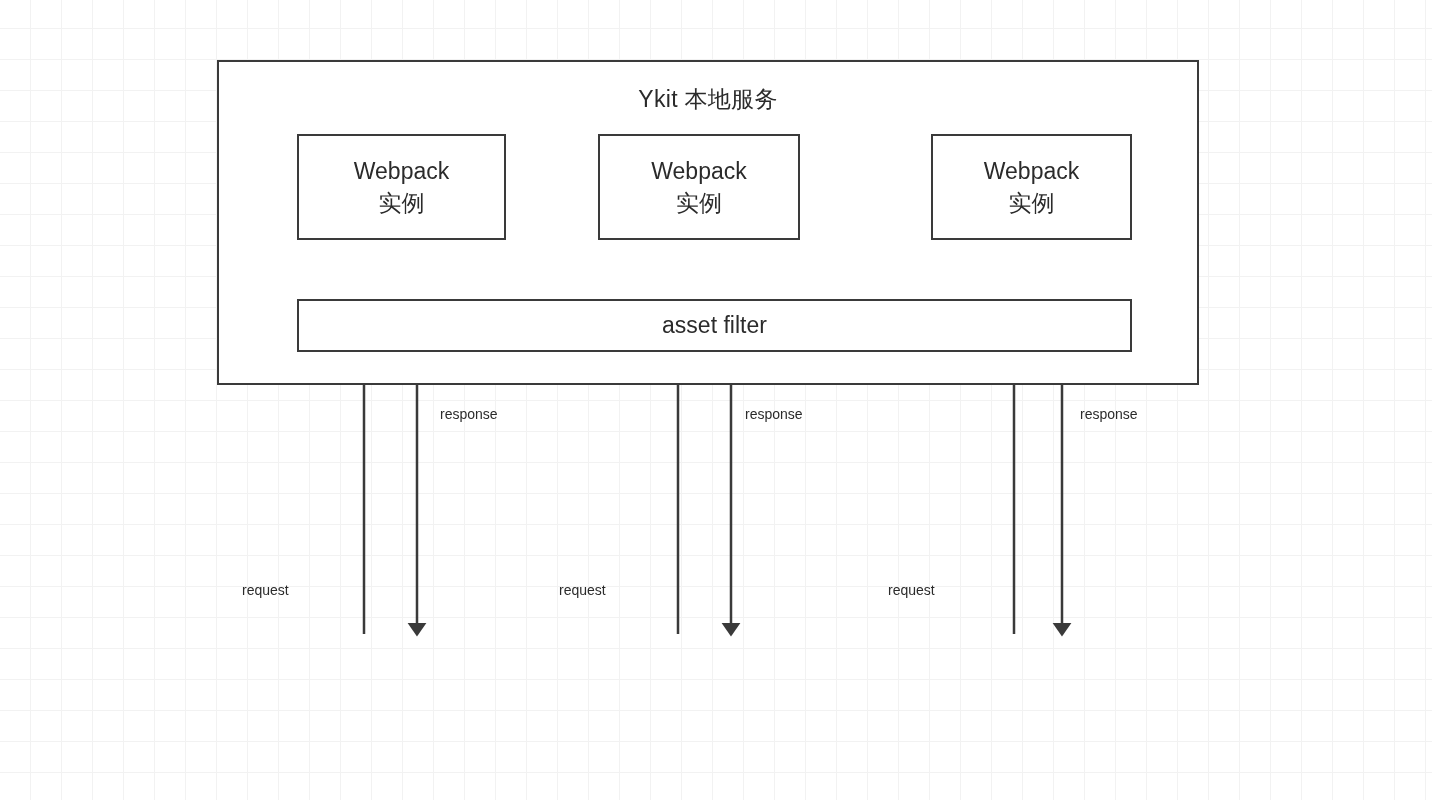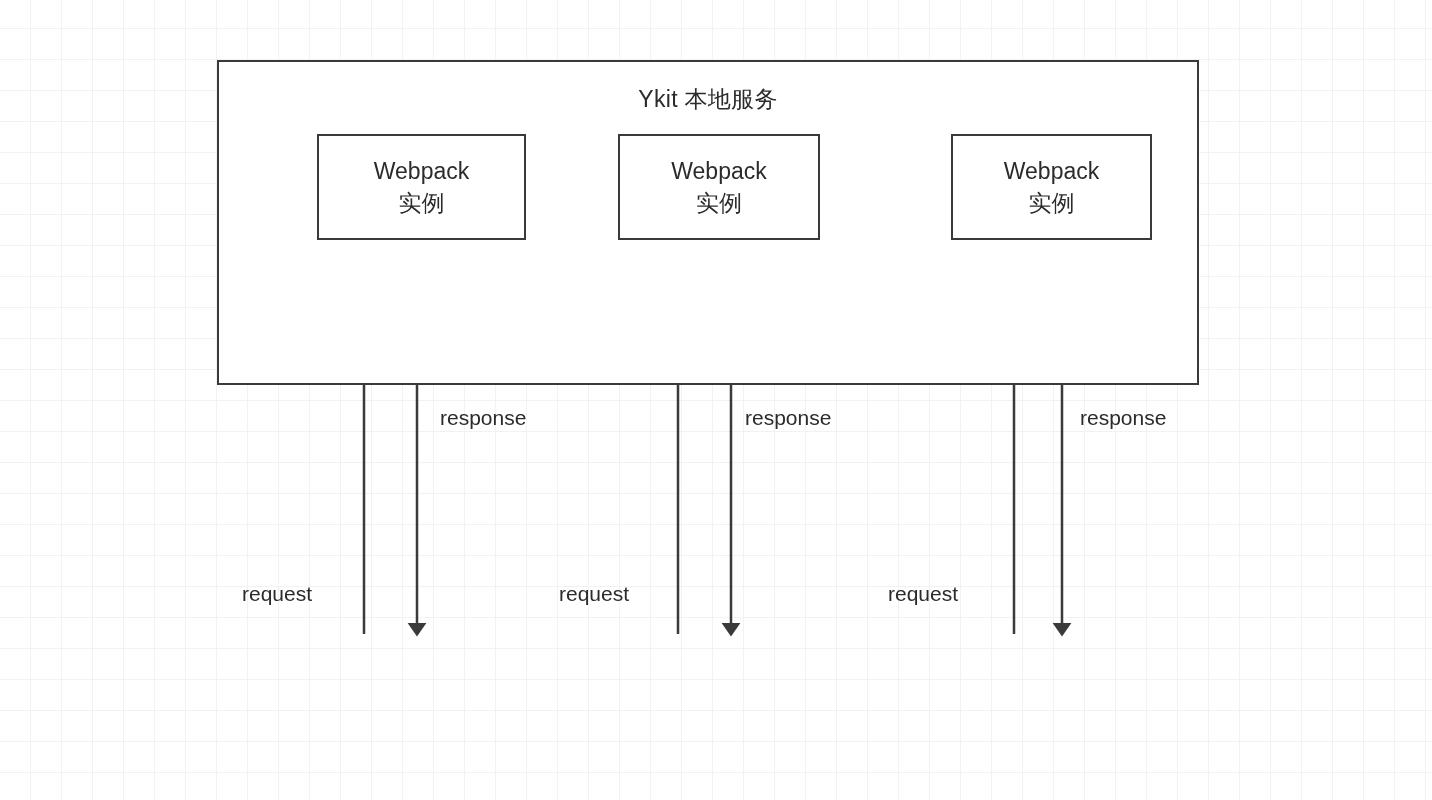--- a/index.html
+++ b/index.html
@@ -74,21 +74,20 @@
     white-space: nowrap;
   }
 
   .webpack-box {
     top: 134px;
     height: 106px;
     z-index: 3;
     flex-direction: column;
     line-height: 32px;
     font-size: 23px;
-    margin-left: 20px;
   }
   #webpack-box-1 { left: 297px; width: 209px; }
   #webpack-box-2 { left: 598px; width: 202px; }
   #webpack-box-3 { left: 931px; width: 201px; }
 
   #asset-filter-box {
     left: 297px;
     top: 299px;
     width: 835px;
     height: 53px;
@@ -101,21 +100,21 @@
     top: 635px;
     width: 982px;
     height: 102px;
     font-size: 22px;
     z-index: 3;
   }
 
   
   .edge-label {
     position: absolute;
-    font-size: 21px;
+    font-size: 14px;
     color: #2b2b2b;
     white-space: nowrap;
     z-index: 4;
     background: transparent;
   }
   .label-response-1 { left: 440px; top: 406px; }
   .label-response-2 { left: 745px; top: 406px; }
   .label-response-3 { left: 1080px; top: 406px; }
   .label-request-1  { left: 242px; top: 582px; }
   .label-request-2  { left: 559px; top: 582px; }
@@ -176,20 +175,23 @@
   <div class="node-box webpack-box" id="webpack-box-2">
     <span>Webpack</span>
     <span>实例</span>
   </div>
 
   <div class="node-box webpack-box" id="webpack-box-3">
     <span>Webpack</span>
     <span>实例</span>
   </div>
 
+  <div class="node-box" id="asset-filter-box">
+    <span>asset filter</span>
+  </div>
 
 
   <div class="edge-label label-response-1">response</div>
   <div class="edge-label label-response-2">response</div>
   <div class="edge-label label-response-3">response</div>
 
   <div class="edge-label label-request-1">request</div>
   <div class="edge-label label-request-2">request</div>
   <div class="edge-label label-request-3">request</div>
 

